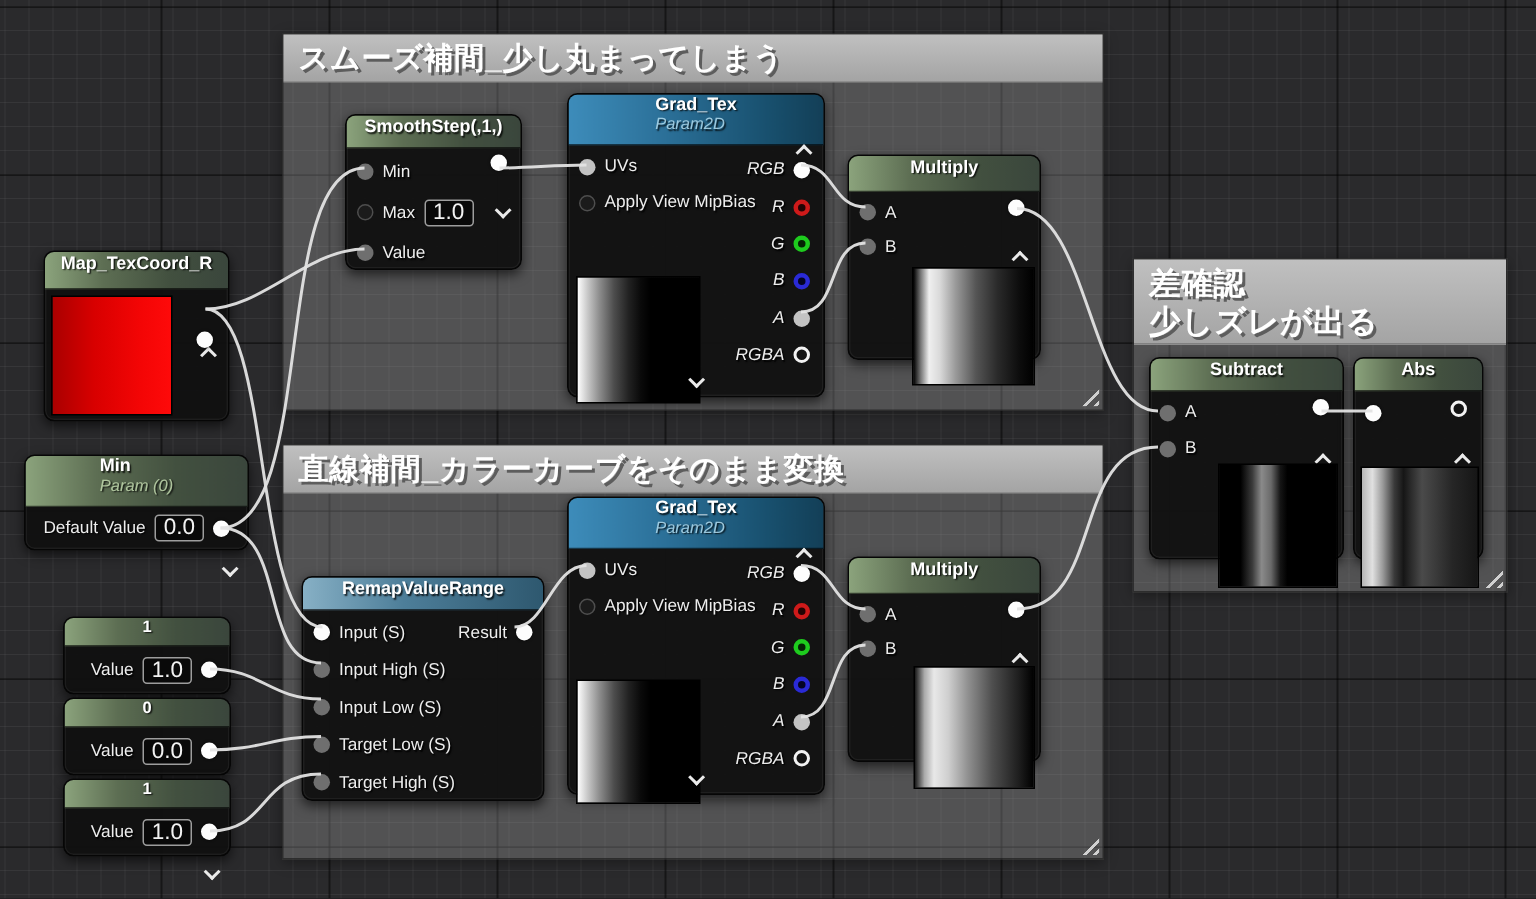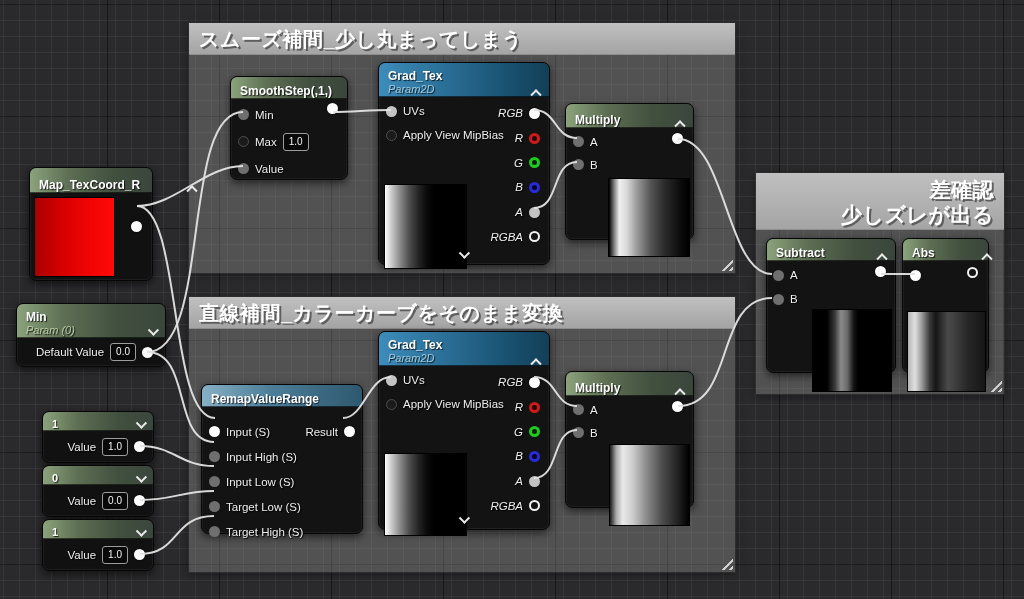--- a/index.html
+++ b/index.html
@@ -15,31 +15,31 @@
       linear-gradient(90deg, rgba(255,255,255,0.055) 1px, transparent 1px);
     background-size:112px 112px,112px 112px,16px 16px,16px 16px;
     background-position:-5px 4px,-5px 4px,3px 4px,3px 4px;
   }
   
   .comment{position:absolute;z-index:1;background:rgba(163,163,163,0.33);
     border:1px solid rgba(15,15,15,0.55);box-shadow:0 2px 8px rgba(0,0,0,0.35);}
   .comment-title{background:linear-gradient(#c0c0c0,#a4a4a4);color:#fff;font-weight:bold;
     padding:3px 10px 2px 10px;font-size:20px;line-height:26px;letter-spacing:0.5px;
     text-shadow:2px 2px 0 rgba(88,88,88,0.95);border-bottom:1px solid #8d8d8d;}
-  .comment-title.two-line{font-size:21px;line-height:25px;padding-top:4px;text-align:right;}
+  .comment-title.two-line{font-size:21px;line-height:25px;padding-top:4px;}
   .resize-handle{position:absolute;right:2px;bottom:2px;width:15px;height:15px;
     background:repeating-linear-gradient(135deg,transparent 0 3px,#dedede 3px 5px);
     clip-path:polygon(100% 0,100% 100%,0 100%);opacity:.9;}
   
   .node{position:absolute;z-index:10;background:rgba(16,16,16,0.95);
     border:1px solid #060606;border-radius:7px;
     box-shadow:0 3px 8px rgba(0,0,0,0.6), inset 0 0 0 1px rgba(255,255,255,0.05);}
-  .node-header{position:relative;display:flex;align-items:flex-end;gap:6px;padding:0 9px;
+  .node-header{position:relative;display:flex;align-items:center;gap:6px;padding:0 9px;
     border-radius:6px 6px 0 0;color:#fff;font-weight:bold;font-size:12px;
-    text-shadow:1px 1px 1px rgba(0,0,0,0.8);border-bottom:1px solid rgba(0,0,0,0.6);}
+    text-shadow:1px 1px 1px rgba(0,0,0,0.8);border-bottom:1px solid rgba(0,0,0,0.6);flex-direction:column;}
   .hdr-green{background:linear-gradient(90deg,#8ba37c 0%,#5d6e53 32%,#42503f 68%,#3a463c 100%);gap:48px;}
   .hdr-blue{background:linear-gradient(90deg,#3d8cba 0%,#2a6e96 40%,#18506e 78%,#133f57 100%);}
   .hdr-steel{background:linear-gradient(90deg,#87b0c5 0%,#4d7e99 42%,#2e586f 100%);}
   .hdr-text{display:flex;flex-direction:column;justify-content:center;line-height:1.15;}
   .hdr-sub{font-weight:normal;font-style:italic;font-size:11px;}
   .hdr-blue .hdr-sub{color:rgba(173,216,236,0.88);}
   .hdr-green .hdr-sub{color:rgba(205,230,185,0.78);}
   .chev{margin-left:auto;width:8px;height:8px;border-right:2.4px solid #eaeaea;
     border-bottom:2.4px solid #eaeaea;flex:none;}
   .chev.up{transform:rotate(-135deg) translate(-2px,-2px);}
@@ -53,21 +53,21 @@
   .pin{width:11px;height:11px;border-radius:50%;flex:none;}
   .pin.white{background:#fdfdfd;box-shadow:0 0 2px rgba(0,0,0,.8);}
   .pin.gray{background:#c3c3c3;}
   .pin.dim{background:#6f6f6f;}
   .pin.empty{background:#1b1b1b;border:1.6px solid #4e4e4e;}
   .pin.r{background:#230404;border:3px solid #ce1a1a;}
   .pin.g{background:#042304;border:3px solid #1ecb1e;}
   .pin.b{background:#040423;border:3px solid #2a2ad6;}
   .pin.hollow{background:transparent;border:2px solid #f2f2f2;}
   .valuebox{border:1px solid #9d9d9d;border-radius:3px;background:rgba(8,8,8,0.85);
-    padding:0 5px;font-size:10px;color:#f2f2f2;line-height:16px;text-shadow:none;}
+    padding:0 5px;font-size:15px;color:#f2f2f2;line-height:16px;text-shadow:none;}
   .preview{position:absolute;border:1px solid #000;}
   .tex-grad{background:linear-gradient(90deg,#fff 0%,#cacaca 8%,#8d8d8d 18%,#4d4d4d 30%,#222 42%,#0a0a0a 52%,#000 60%,#000 100%);}
   .tex-red{background:linear-gradient(90deg,#a90000 0%,#d80000 35%,#f40505 75%,#fe0a0a 100%);}
   .tex-mul-top{background:linear-gradient(90deg,#000 0%,#777 6%,#efefef 13%,#d9d9d9 22%,#9a9a9a 35%,#555 52%,#2a2a2a 70%,#0d0d0d 88%,#000 100%);}
   .tex-mul-bot{background:linear-gradient(90deg,#1a1a1a 0%,#aaa 8%,#e8e8e8 16%,#cfcfcf 28%,#8f8f8f 45%,#4f4f4f 65%,#1d1d1d 88%,#000 100%);}
   .tex-sub{background:linear-gradient(90deg,#000 0%,#000 18%,#3a3a3a 28%,#8a8a8a 36%,#6a6a6a 44%,#151515 52%,#000 58%,#000 100%);}
   .tex-abs{background:linear-gradient(90deg,#b5b5b5 0%,#e0e0e0 9%,#9a9a9a 18%,#3a3a3a 28%,#161616 36%,#4a4a4a 52%,#3d3d3d 62%,#262626 78%,#161616 100%);}
   .outcol{position:absolute;right:0;display:flex;flex-direction:column;}
   .outcol .row{height:24.7px;}
   
@@ -217,21 +217,21 @@
       </div>
       <div class="preview tex-mul-top" style="left:42px;top:50px;width:82px;height:79px"></div>
       <span class="pin white outpin-abs" style="right:10px;top:5px"></span>
     </div>
   </div>
 
   <div class="node" style="left:201px;top:384px;width:162px;height:150px">
     <div class="node-header hdr-steel" style="height:22px">
       <span>RemapValueRange</span>
     </div>
-    <div class="node-body" style="padding-top:12px">
+    <div class="node-body" style="padding-top:2px">
       <div class="row" style="height:25px">
         <span class="pin white"></span>
         <span class="lbl">Input (S)</span>
         <span class="lbl" style="margin-left:auto">Result</span>
         <span class="pin white"></span>
       </div>
       <div class="row" style="height:25px">
         <span class="pin dim"></span>
         <span class="lbl">Input High (S)</span>
       </div>

